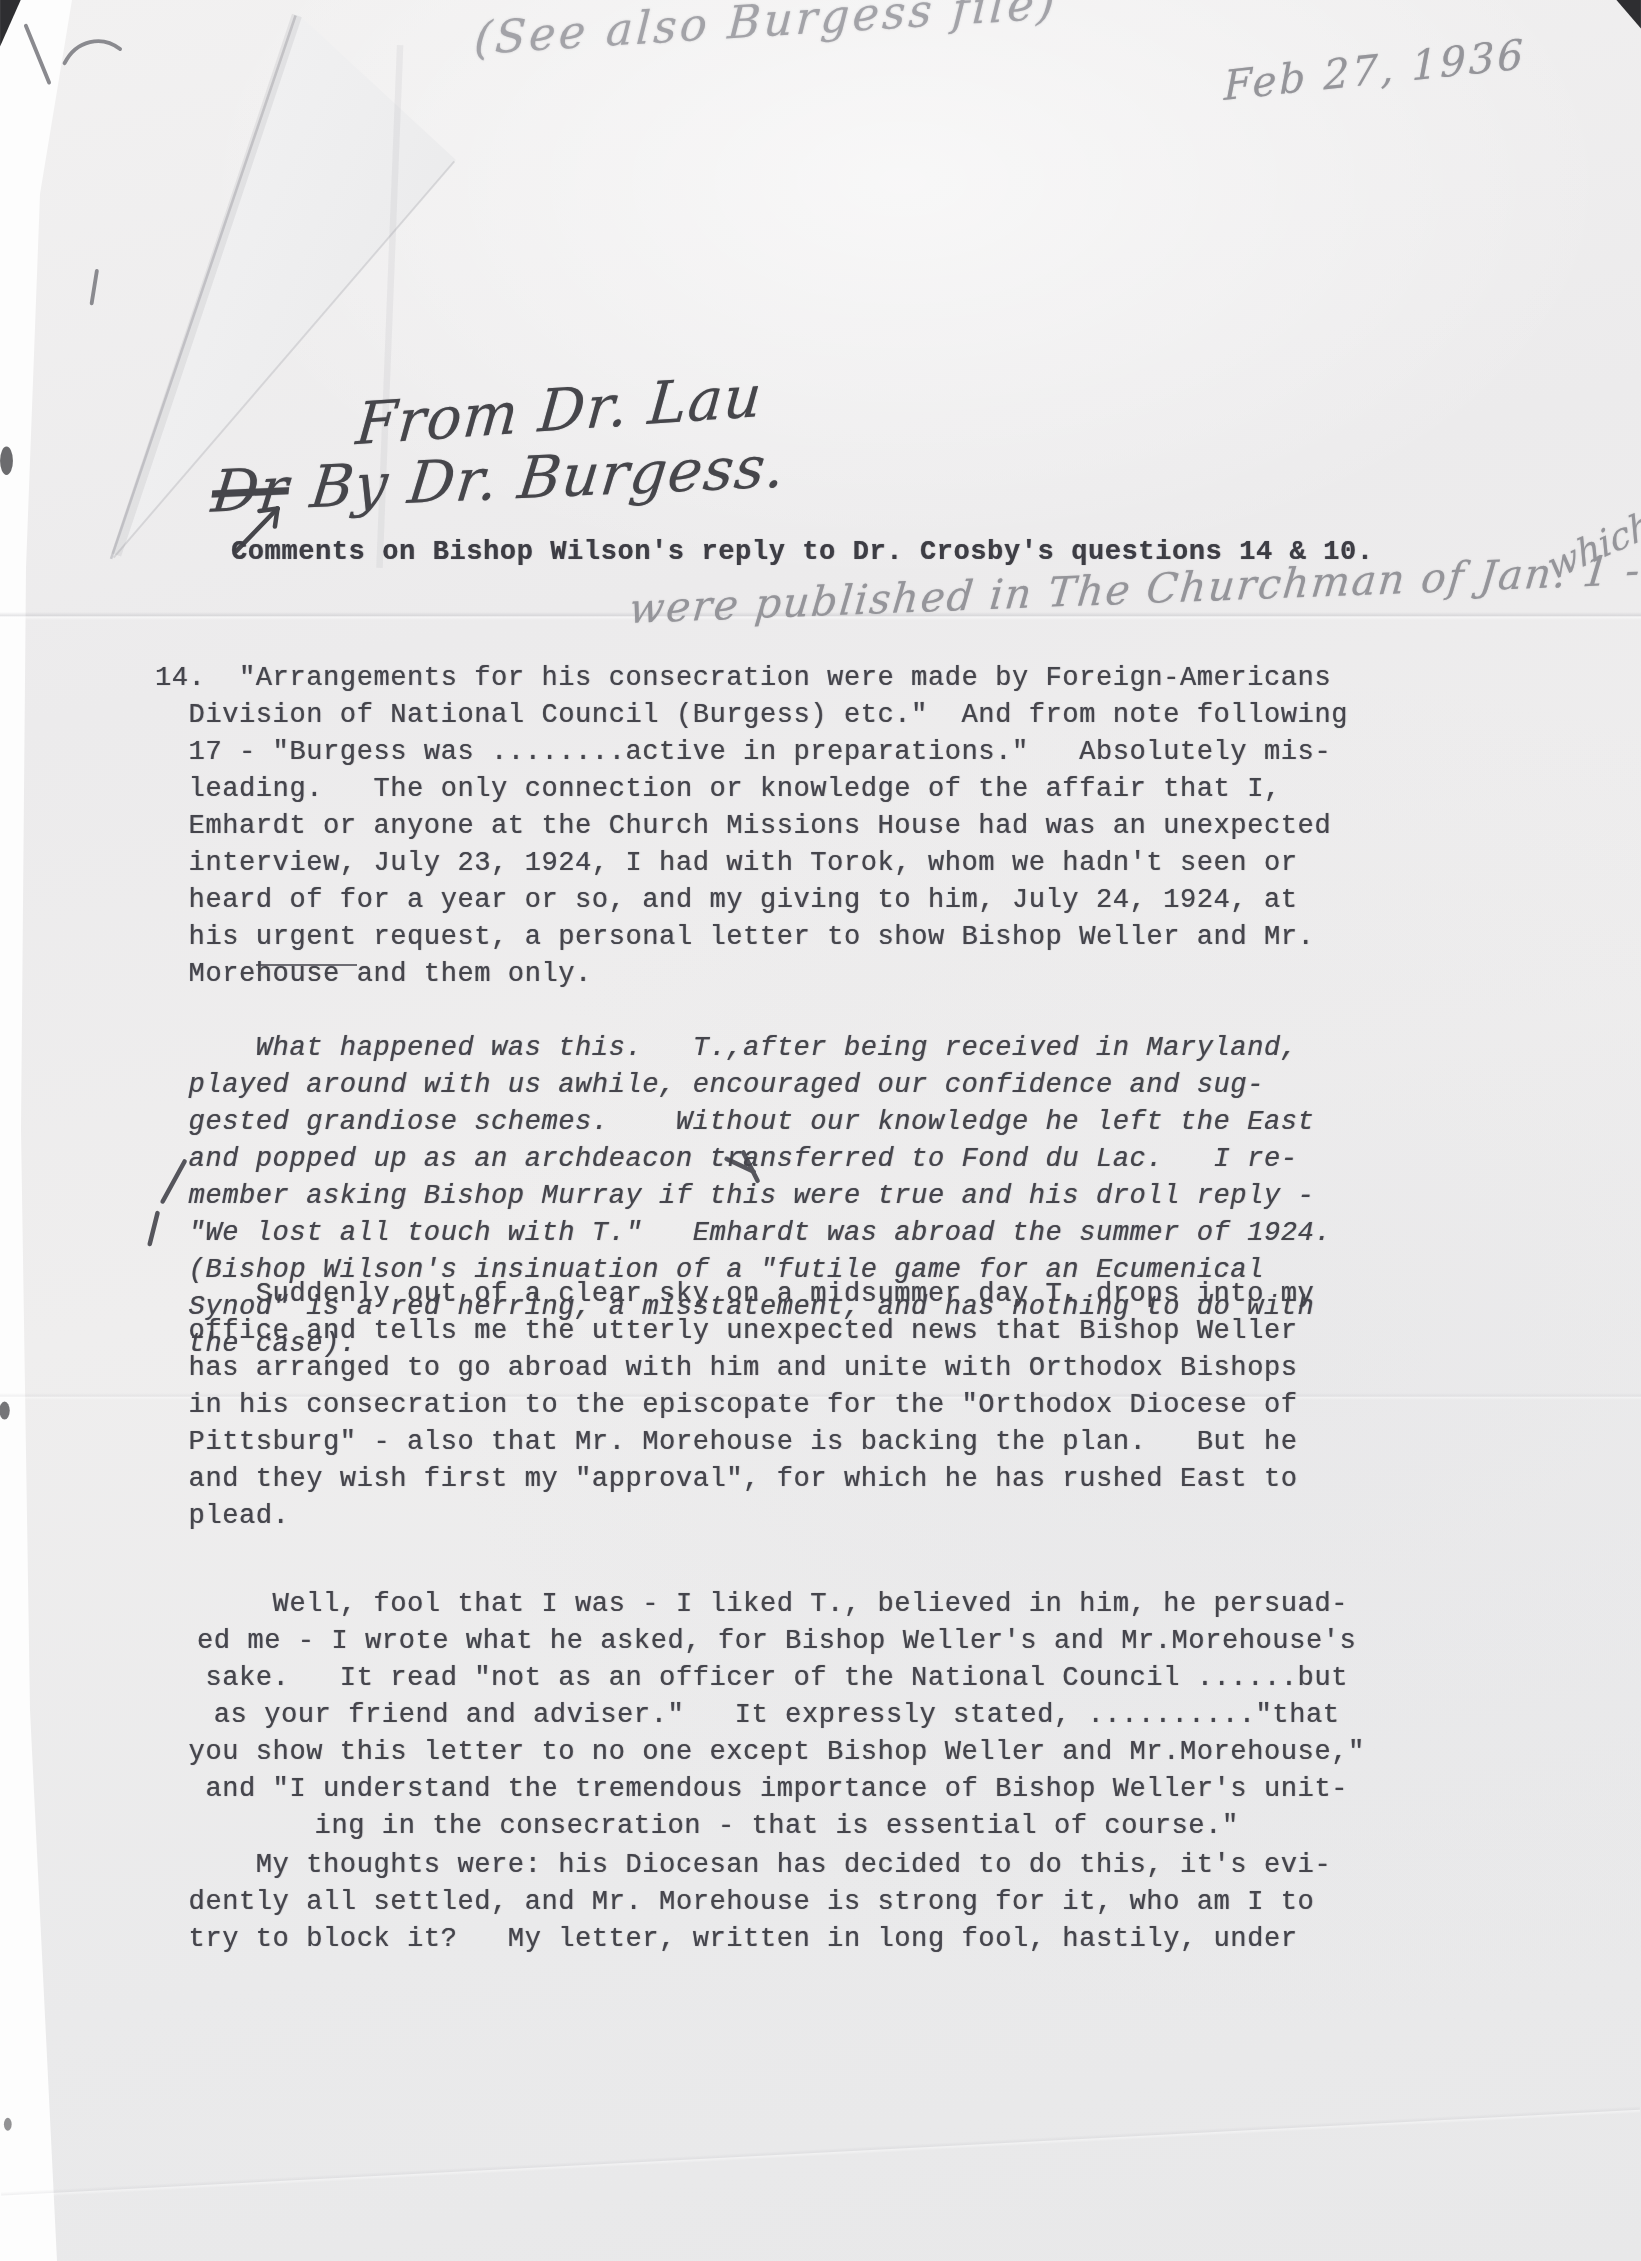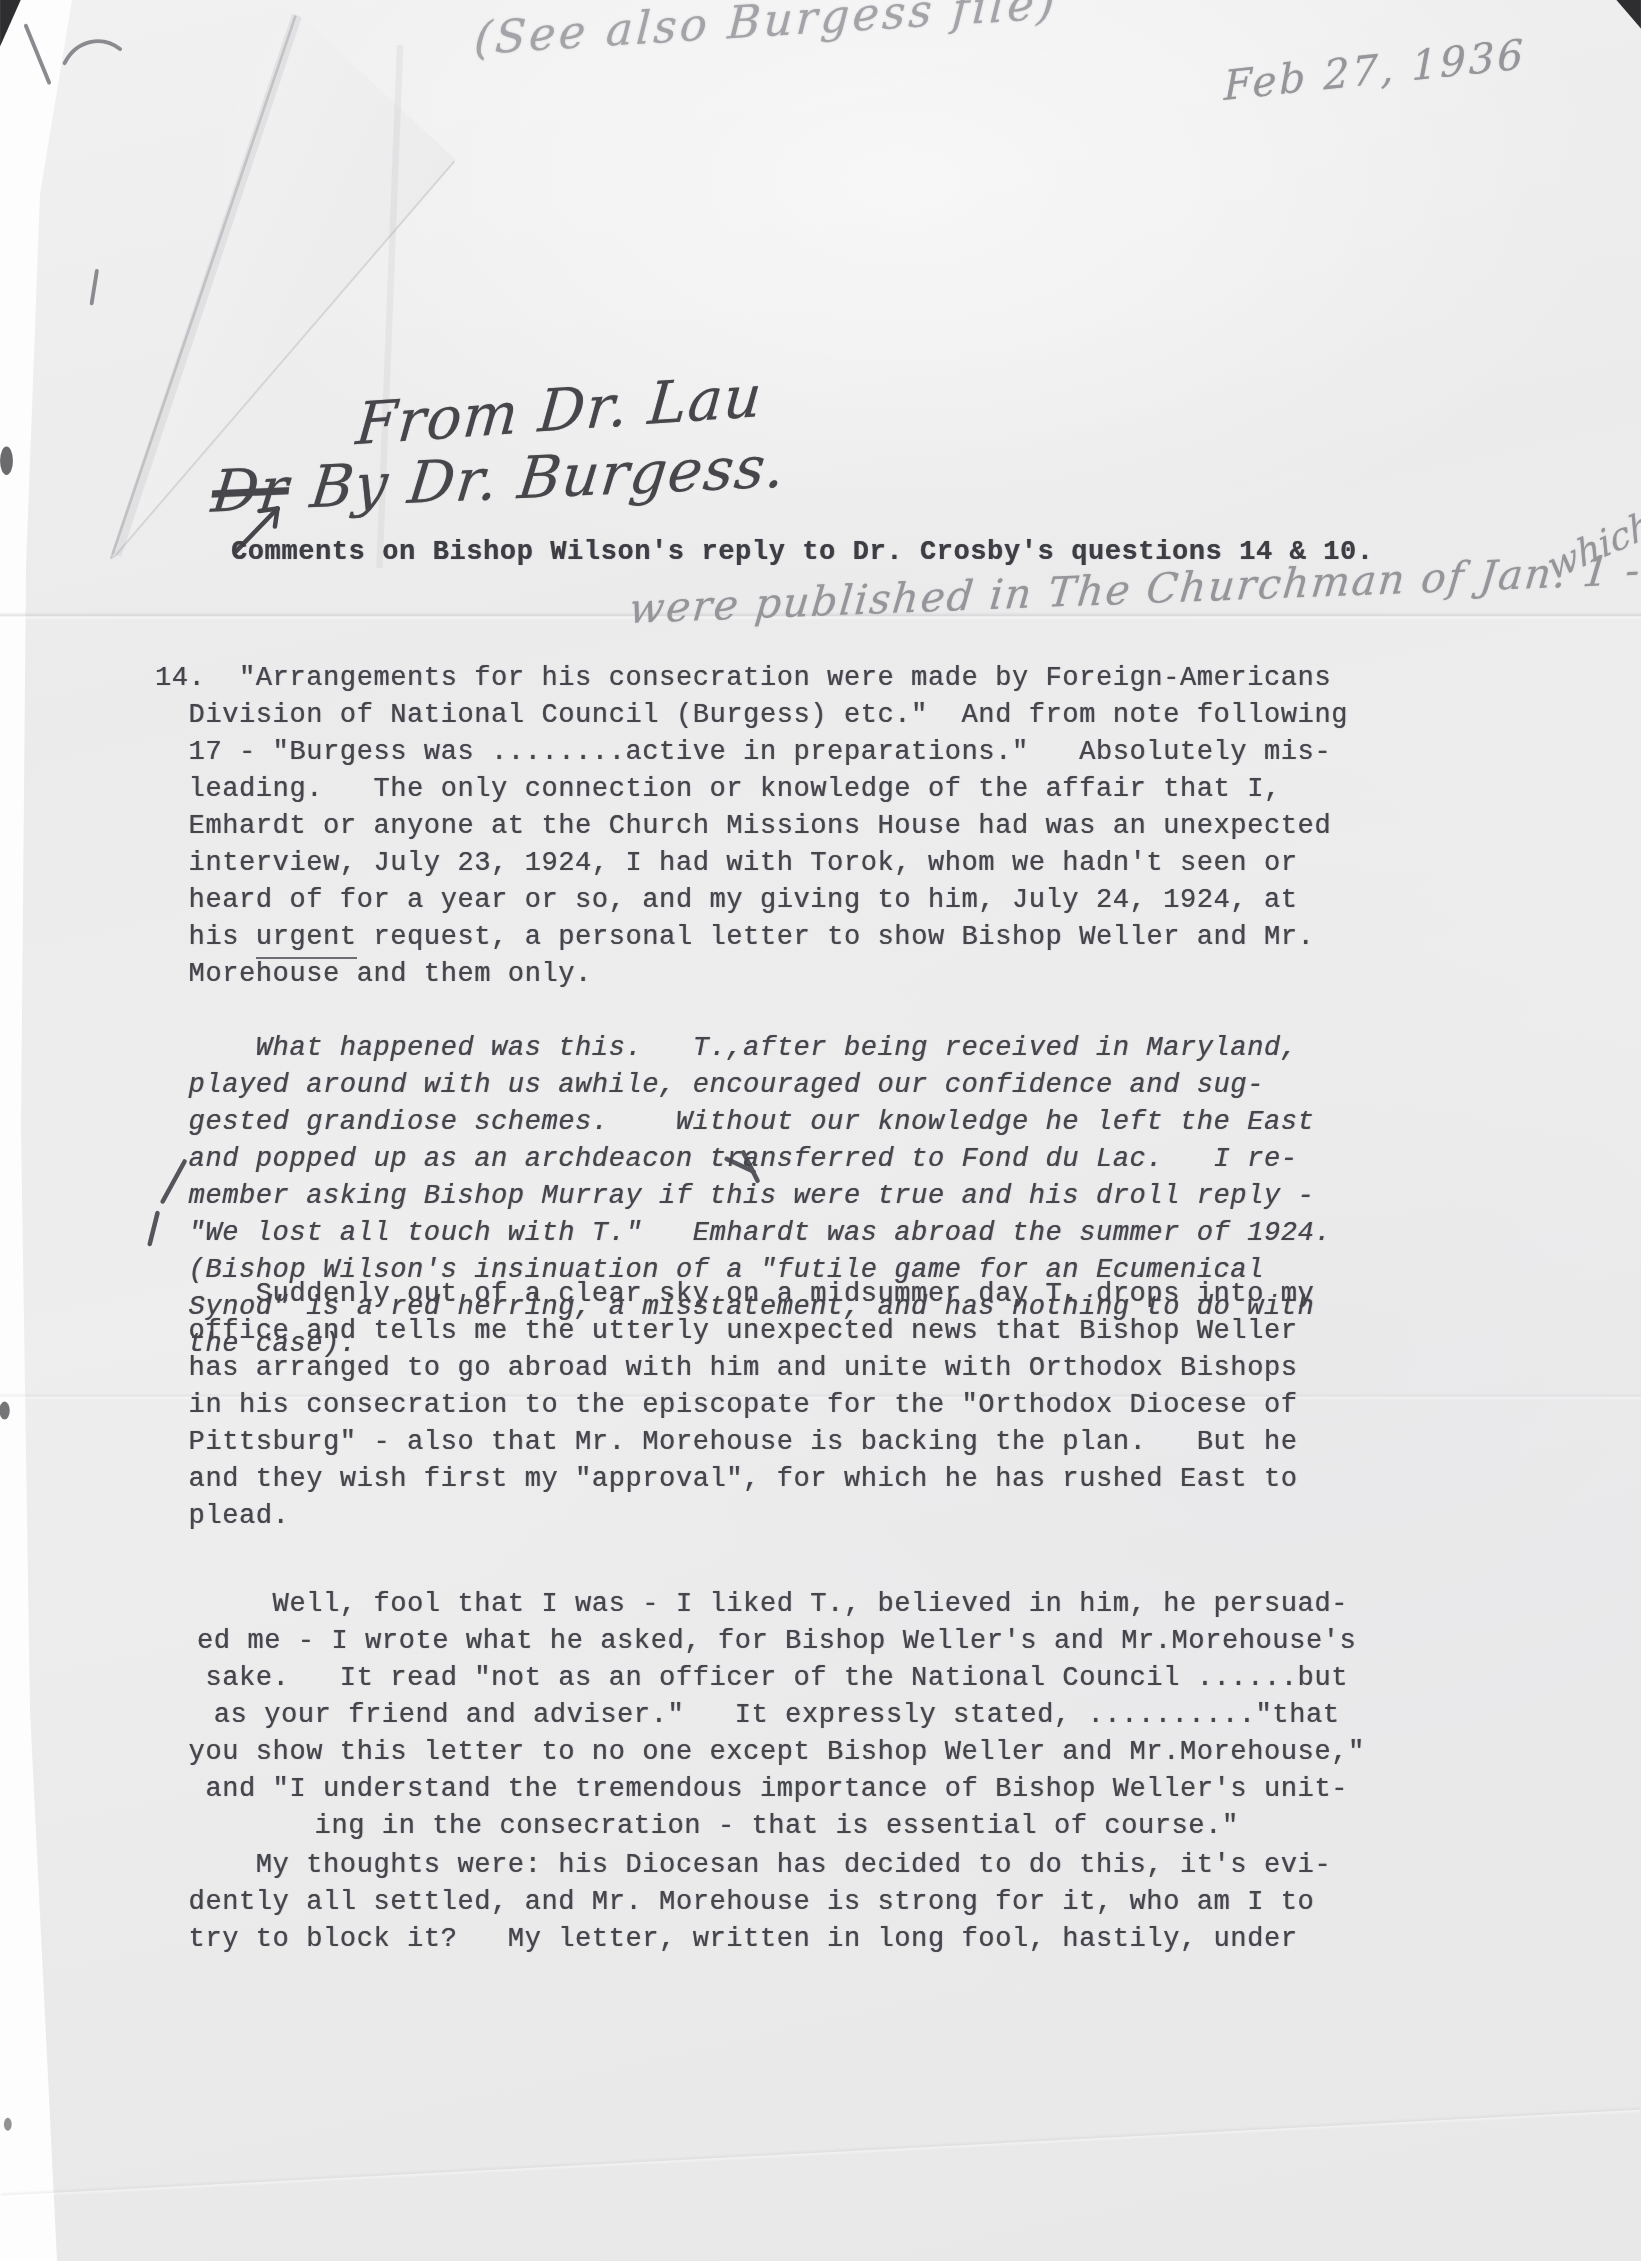--- a/index.html
+++ b/index.html
@@ -45,21 +45,21 @@
     position:absolute;left:231px;top:534px;
     font-weight:bold;color:#3d3d44;
   }
   .typed-body{position:absolute;left:155px;top:0;width:1484px;}
   .para{position:absolute;left:0;}
   .para:nth-child(1){top:660px;}
   .para:nth-child(2){top:1030px;font-style:italic;}
   .para:nth-child(3){top:1276px;}
   .para:nth-child(4){top:1586px;text-align:center;}
   .para:nth-child(5){top:1847px;}
-  .u{border-bottom:2.6px solid rgba(76,76,84,.8);padding-bottom:5px;}
+  .u{border-bottom:2.6px solid rgba(76,76,84,.8);padding-bottom:12px;}
   
   .hand{
     font-family:"DejaVu Serif", serif;font-style:italic;
     white-space:nowrap;position:absolute;
   }
   .pencil{color:#95959a;text-shadow:0 0 1.3px rgba(150,150,155,.55);}
   .pencil-light{color:#a3a3a8;text-shadow:0 0 1.9px rgba(160,160,166,.5);}
   .ink{color:#46464b;text-shadow:0 0 1px rgba(70,70,76,.5);}
   .top-note{left:474px;top:-6.5px;font-size:45px;letter-spacing:3.2px;transform:rotate(-3.5deg) skewX(-7deg);}
   .date-note{left:1223px;top:46px;font-size:41px;letter-spacing:2.6px;transform:rotate(-6deg) skewX(-6deg);}

